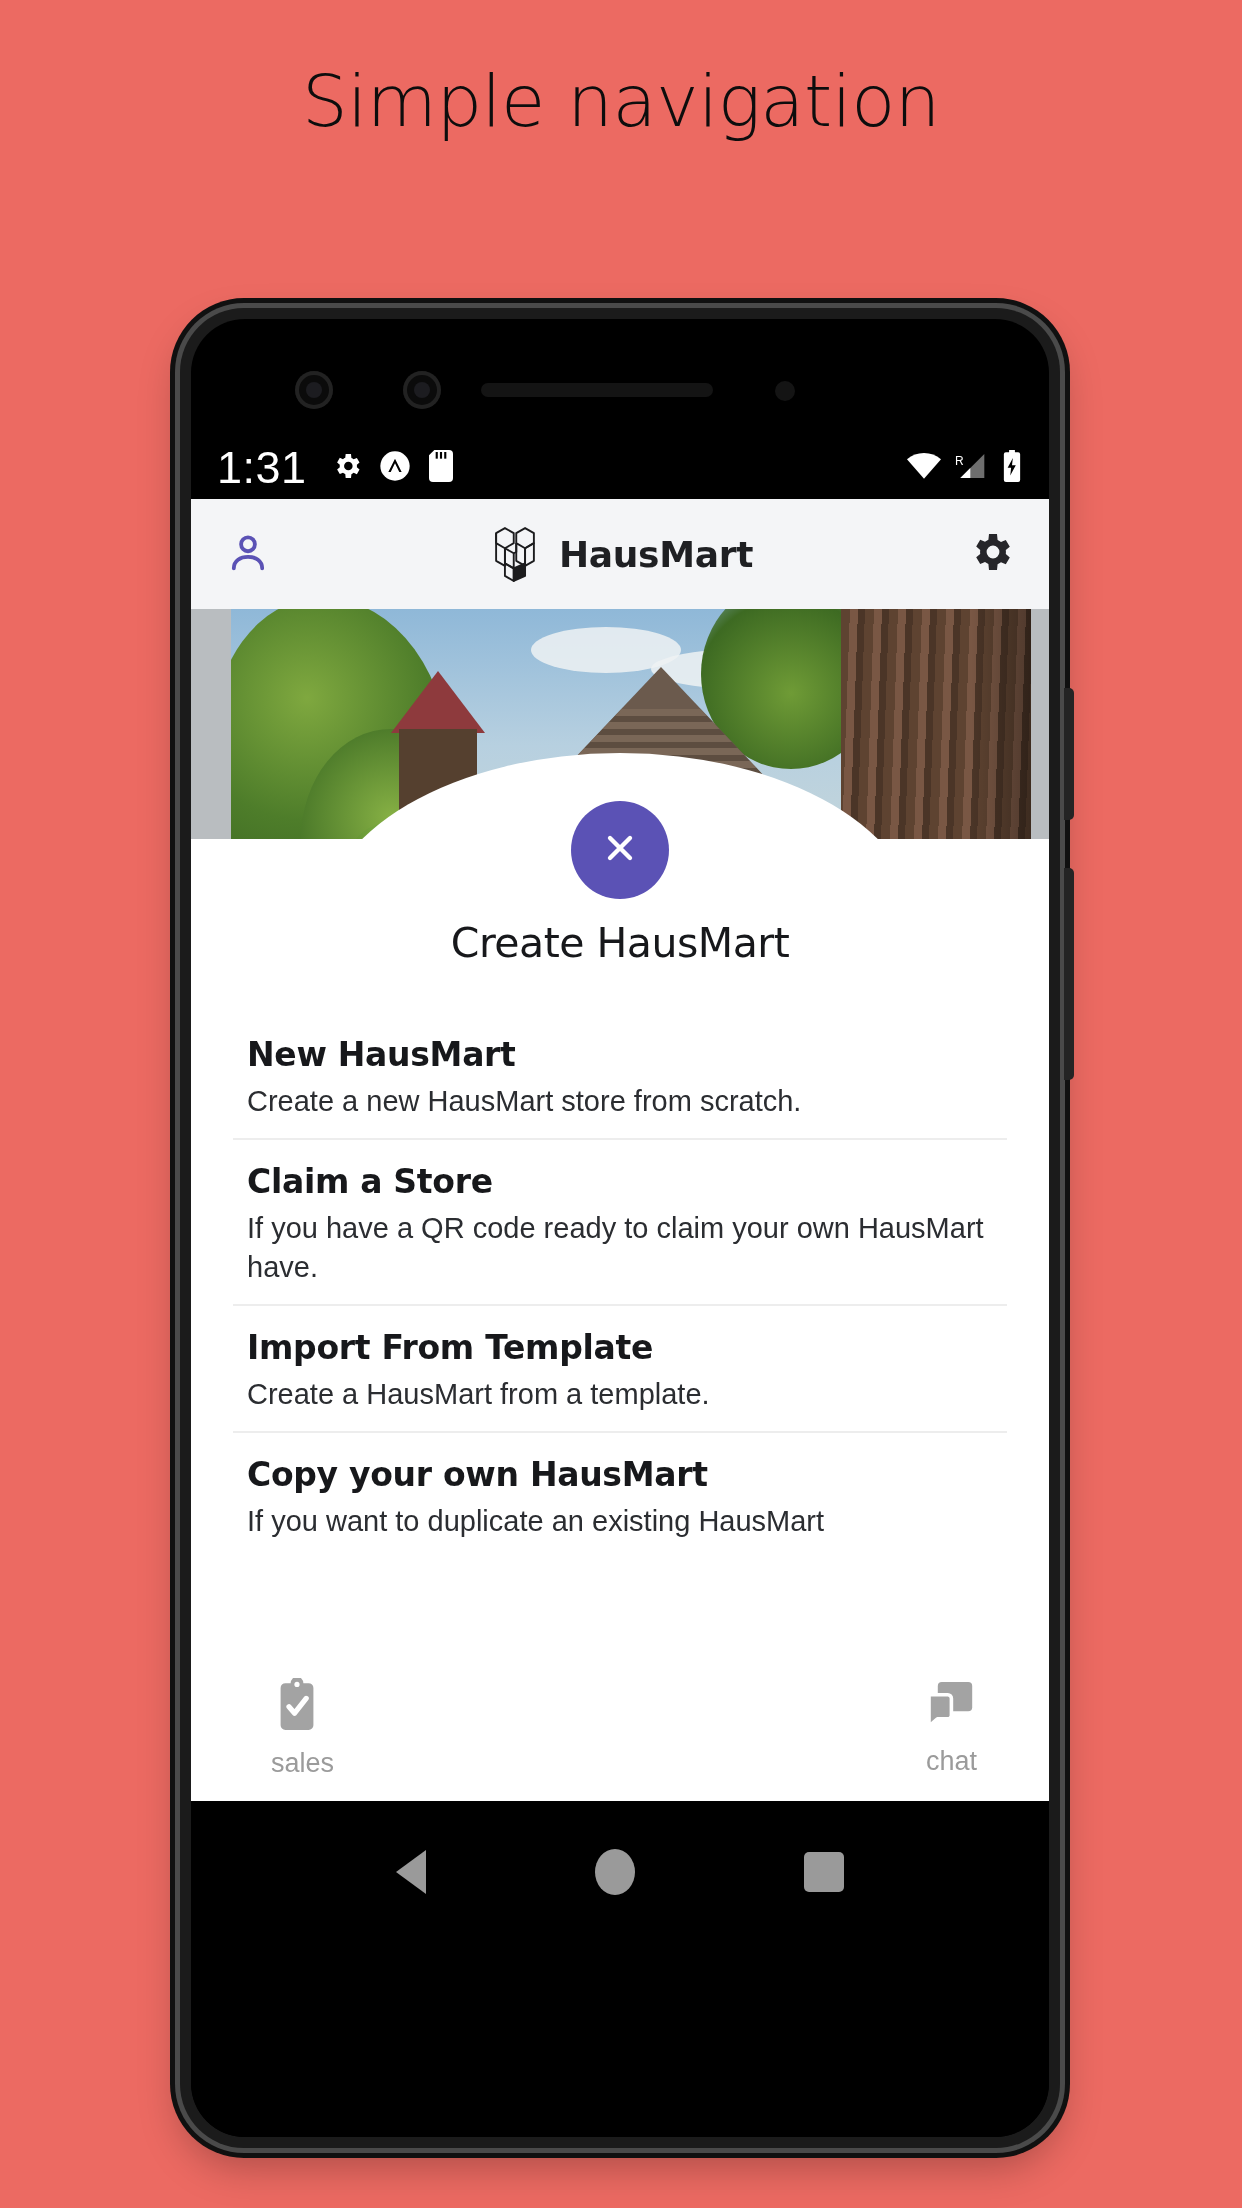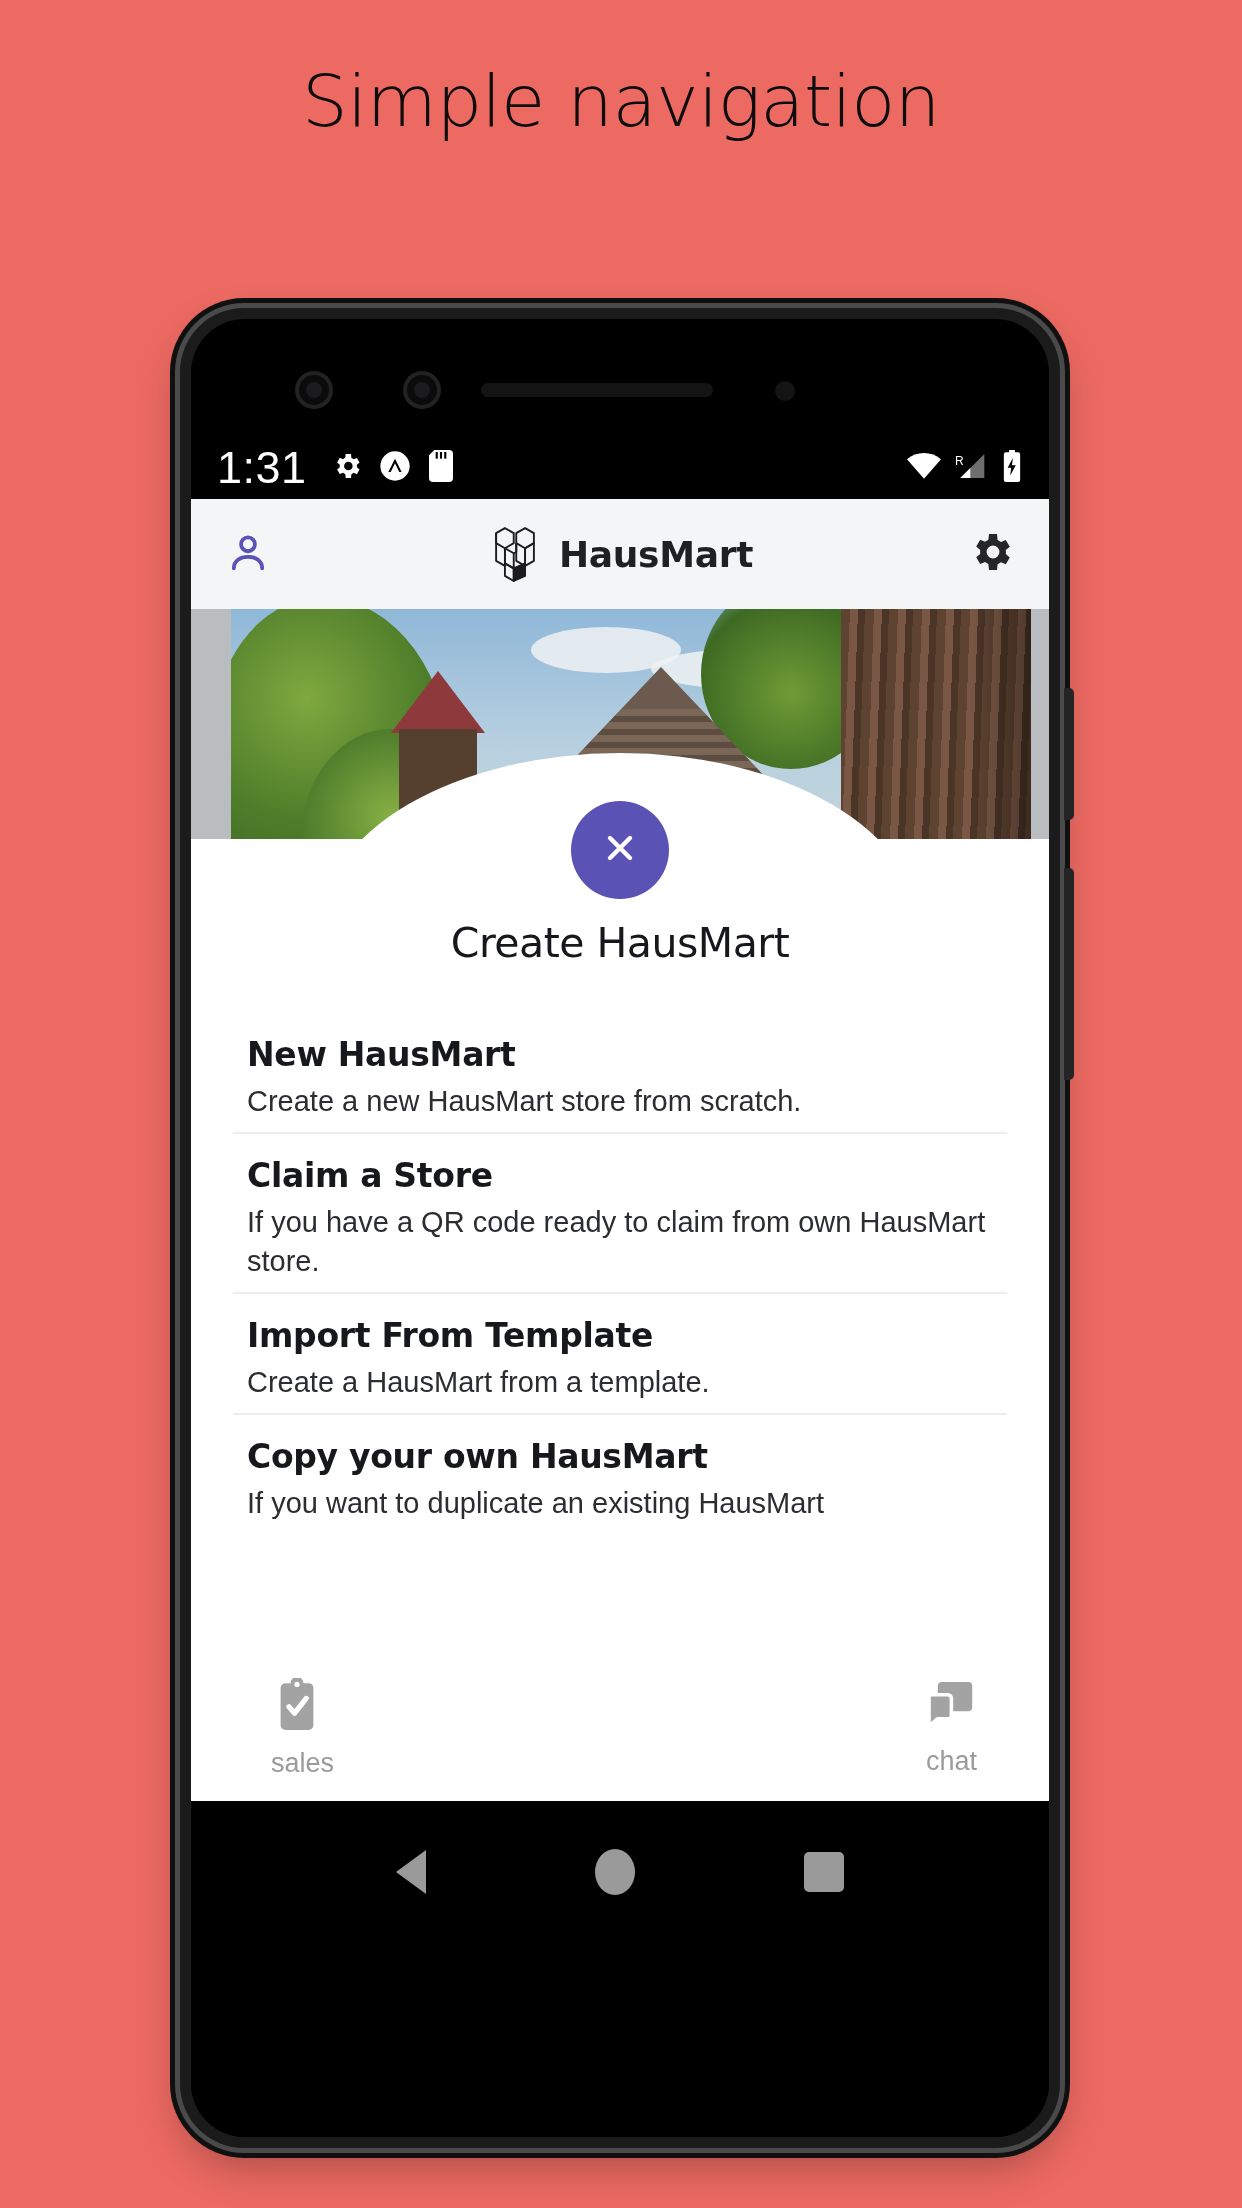--- a/index.html
+++ b/index.html
@@ -158,21 +158,21 @@
     z-index: 3;
   }
   .sheet-title {
     position: relative; text-align: center; padding-top: 80px;
     font-family: "DejaVu Sans", sans-serif;
     font-size: 41px; font-weight: 400; color: #17181b; letter-spacing: -0.5px;
   }
 
   .option-list { margin-top: 46px; padding: 0 42px; }
   .option {
-    padding: 22px 14px 12px 14px;
+    padding: 22px 14px 18px 14px;
     border-bottom: 2px solid #ededed;
   }
   .option:last-child { border-bottom: none; }
   .option-title {
     font-family: "DejaVu Sans", sans-serif;
     font-size: 33px; font-weight: 700; color: #17181b; letter-spacing: -0.3px;
     margin-bottom: 8px;
   }
   .option-desc {
     font-size: 29px; font-weight: 400; color: #2b2d31; line-height: 1.32;
@@ -340,21 +340,21 @@
 
           <div class="sheet-title">Create HausMart</div>
 
           <div class="option-list">
             <div class="option">
               <div class="option-title">New HausMart</div>
               <div class="option-desc">Create a new HausMart store from scratch.</div>
             </div>
             <div class="option">
               <div class="option-title">Claim a Store</div>
-              <div class="option-desc">If you have a QR code ready to claim from own HausMart store.</div>
+              <div class="option-desc">If you have a QR code ready to claim your own HausMart have.</div>
             </div>
             <div class="option">
               <div class="option-title">Import From Template</div>
               <div class="option-desc">Create a HausMart from a template.</div>
             </div>
             <div class="option">
               <div class="option-title">Copy your own HausMart</div>
               <div class="option-desc">If you want to duplicate an existing HausMart</div>
             </div>
           </div>

